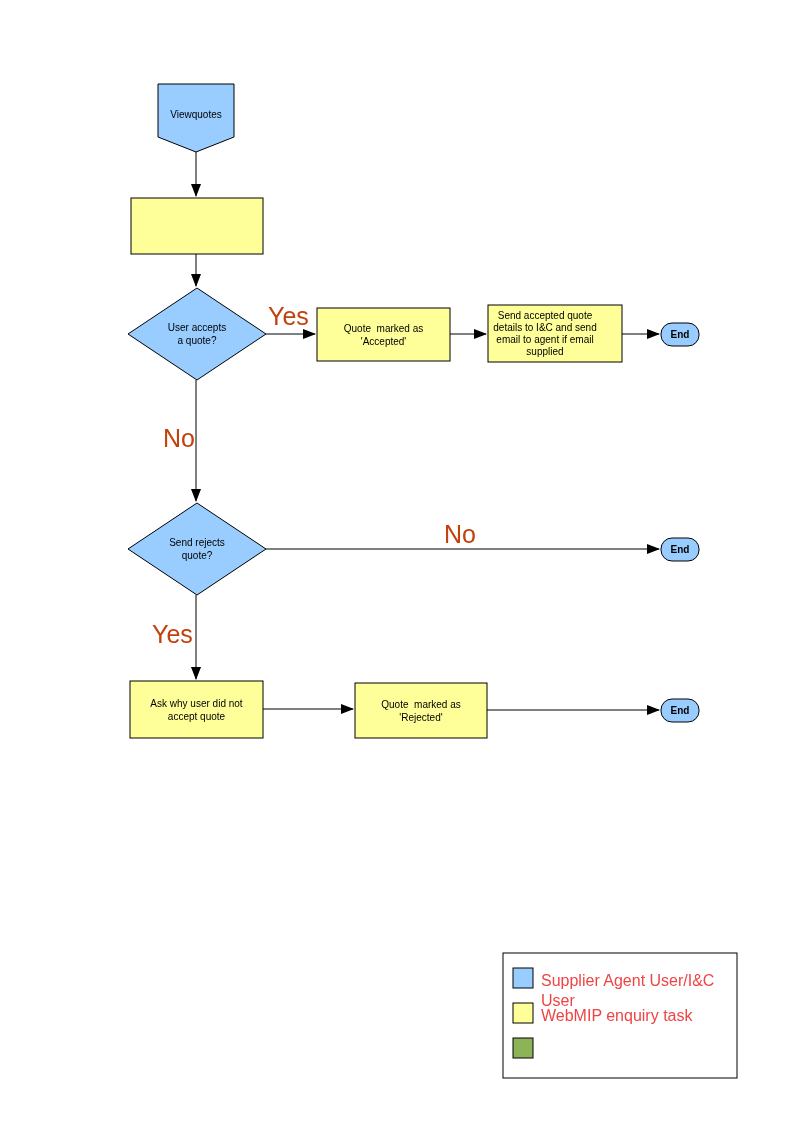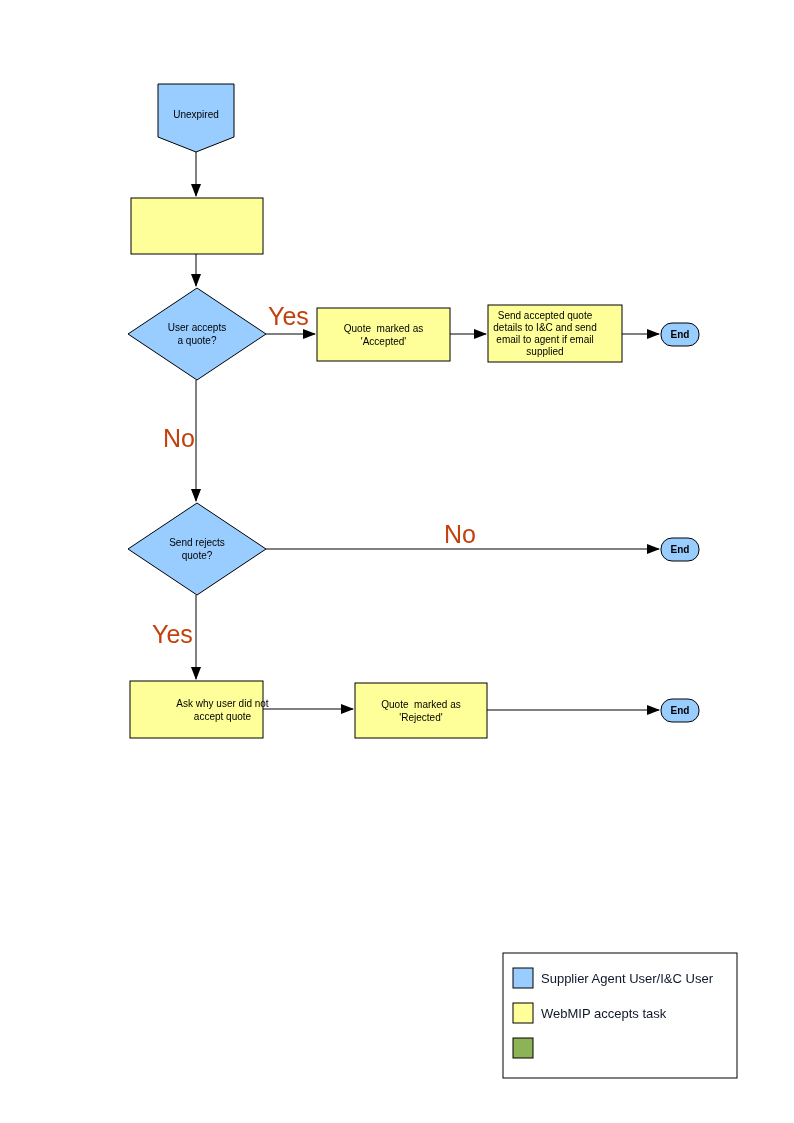--- a/index.html
+++ b/index.html
@@ -26,24 +26,24 @@
   }
   .end-lbl { font-size: 10px; font-weight: bold; }
   .big {
     position: absolute;
     font-size: 25px;
     line-height: 1;
     color: #c2410c;
   }
   .legend-lbl {
     position: absolute;
-    font-size: 13px;
+    font-size: 16px;
     line-height: 1.25;
     white-space: pre-wrap;
-    color: #0f172a;
+    color: #ef4444;
   }
 </style>
 </head>
 <body>
 
 <div class="canvas">
 
   <svg width="794" height="1123" viewBox="0 0 794 1123">
     <defs>
       <marker id="arrow" markerWidth="15" markerHeight="12" refX="12" refY="5" orient="auto" markerUnits="userSpaceOnUse">
@@ -73,40 +73,40 @@
     <rect x="130" y="681" width="133" height="57" stroke="#000" stroke-width="1" fill="#FFFF99"></rect>
     <rect x="355" y="683" width="132" height="55" stroke="#000" stroke-width="1" fill="#FFFF99"></rect>
     <rect x="661" y="699" width="38" height="23" rx="11" ry="11" stroke="#000" stroke-width="1" fill="#99CCFF"></rect>
 
     <rect x="503" y="953" width="234" height="125" stroke="#000" stroke-width="1" fill="#FFFFFF"></rect>
     <rect x="513" y="968" width="20" height="20" stroke="#000" stroke-width="1" fill="#99CCFF"></rect>
     <rect x="513" y="1003" width="20" height="20" stroke="#000" stroke-width="1" fill="#FFFF99"></rect>
     <rect x="513" y="1038" width="20" height="20" stroke="#000" stroke-width="1" fill="#8DB357"></rect>
   </svg>
 
-  <div class="lbl" style="left:158px; top:88px; width:76px; height:52px;">Unexpired</div>
+  <div class="lbl" style="left:158px; top:88px; width:76px; height:52px;">Viewquotes</div>
   <div class="lbl" style="left:147px; top:289px; width:100px; height:90px;">User accepts
 a quote?</div>
   <div class="lbl" style="left:319px; top:309px; width:129px; height:51px;">Quote  marked as
 'Accepted'</div>
   <div class="lbl" style="left:490px; top:306px; width:110px; height:55px; line-height:1.2;">Send accepted quote
 details to I&amp;C and send
 email to agent if email
 supplied</div>
   <div class="lbl end-lbl" style="left:661px; top:323px; width:38px; height:22px;">End</div>
   <div class="lbl" style="left:147px; top:504px; width:100px; height:90px;">Send rejects
 quote?</div>
   <div class="lbl end-lbl" style="left:661px; top:538px; width:38px; height:22px;">End</div>
-  <div class="lbl" style="left:132px; top:682px; width:129px; height:55px;margin-left:26px;">Ask why user did not
+  <div class="lbl" style="left:132px; top:682px; width:129px; height:55px;">Ask why user did not
 accept quote</div>
   <div class="lbl" style="left:357px; top:684px; width:128px; height:53px;">Quote  marked as
 'Rejected'</div>
   <div class="lbl end-lbl" style="left:661px; top:699px; width:38px; height:22px;">End</div>
 
   <div class="big" style="left:268px; top:304px;">Yes</div>
   <div class="big" style="left:163px; top:426px;">No</div>
   <div class="big" style="left:444px; top:522px;">No</div>
   <div class="big" style="left:152px; top:622px;">Yes</div>
 
   <div class="legend-lbl" style="left:541px; top:971px; width:195px;">Supplier Agent User/I&amp;C User</div>
-  <div class="legend-lbl" style="left:541px; top:1006px; width:195px;">WebMIP accepts task</div>
+  <div class="legend-lbl" style="left:541px; top:1006px; width:195px;">WebMIP enquiry task</div>
 
 </div>
 
 </body></html>

